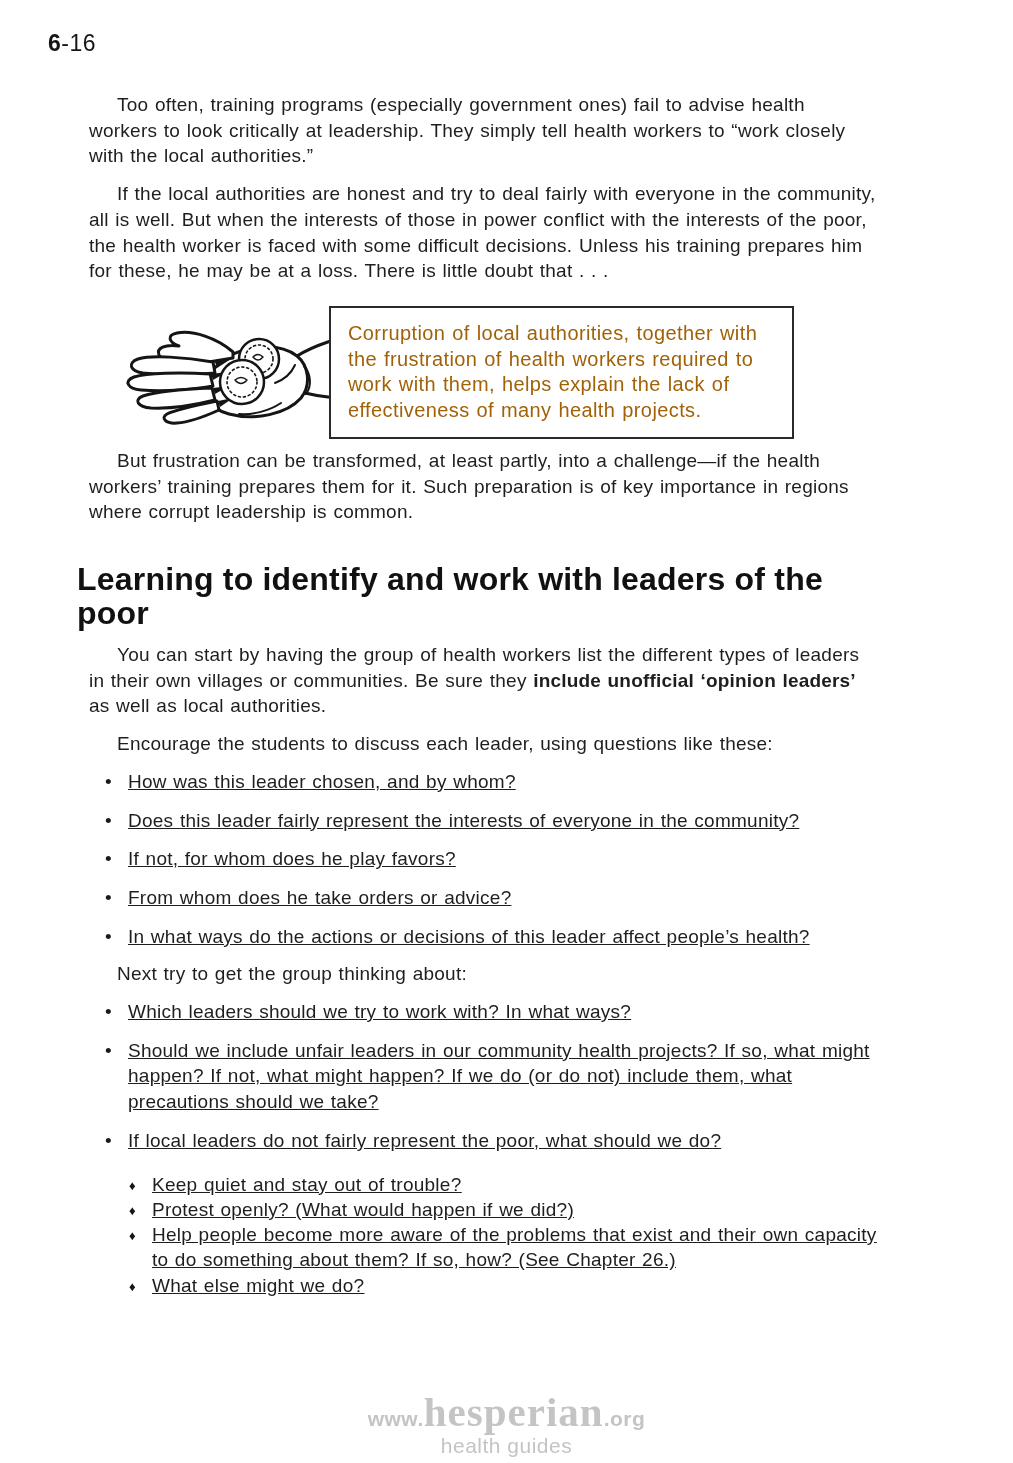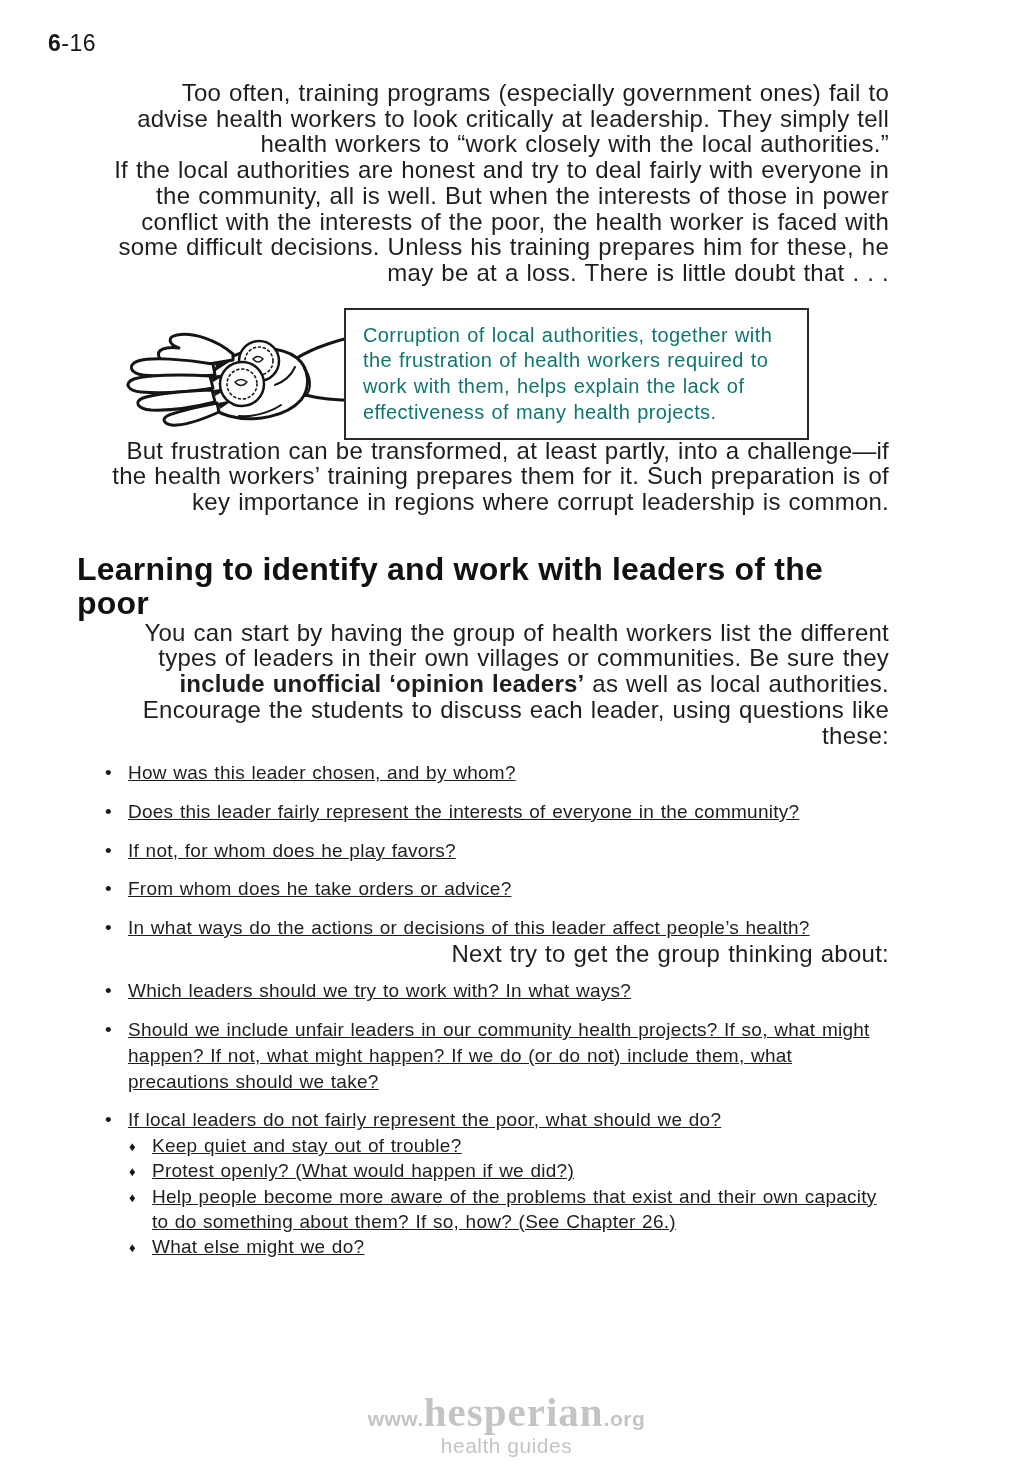--- a/index.html
+++ b/index.html
@@ -8,34 +8,34 @@
     background:#ffffff; overflow:hidden;
     font-family:"Liberation Sans", sans-serif; color:#1e1e1e;
   }
   .page-number {
     position:absolute; top:30px; left:48px;
     font-size:23px; letter-spacing:.5px; color:#161616;
   }
   .page-number .chap { font-weight:bold; }
   .content { position:absolute; left:77px; top:80px; width:812px; }
   .content p {
-    margin:0; font-size:24px; line-height:25.7px;
-    letter-spacing:.25px; word-spacing:1px;text-align:right;
+    margin:12px; font-size:19px; line-height:25.7px;
+    letter-spacing:.25px; word-spacing:1px;
   }
   .indent { text-indent:28px; }
   .p1 { margin-top:6px; }
   .p2 { margin-top:21px; }
   .figure-row { position:relative; height:132px; margin-top:20px; }
   .hand-svg { position:absolute; left:28px; top:6px; width:265px; height:120px; }
   .callout-box {
-    position:absolute; left:267px; top:2px; width:430px;
+    position:absolute; left:252px; top:2px; width:430px;
     background:#fff; border:2px solid #2a2a2a;
     padding:13px 14px 13px 17px;
     font-size:20px; line-height:25.7px; letter-spacing:.4px; word-spacing:1px;
-    color:#0f766e;
+    color:#a16207;
   }
   .p3 { margin-top:22px; }
   h2.section-heading {
     margin:37px 0 0 0; font-size:32px; line-height:34px;
     font-weight:bold; letter-spacing:.2px; color:#111;
   }
   .p4 { margin-top:24px; }
   .p5 { margin-top:27px; }
   .p6 { margin-top:26px; }
   ul.dots, ul.diamonds { list-style:none; margin:0; padding:0;text-decoration:underline; }
@@ -43,21 +43,21 @@
   ul.dots > li {
     position:relative; padding-left:51px; margin-top:13px;
     font-size:19px; line-height:25.7px; letter-spacing:.25px; word-spacing:1px;
     max-width:812px;
   }
   ul.dots > li:first-child { margin-top:0; }
   ul.dots > li::before {
     content:"\2022"; position:absolute; left:28px; top:0;
     font-size:19px; color:#1a1a1a;
   }
-  ul.diamonds { margin-top:0; }
+  ul.diamonds { margin-top:18px; }
   ul.diamonds > li {
     position:relative; padding-left:24px; margin-top:0;
     font-size:19px; line-height:25.3px; letter-spacing:.25px; word-spacing:1px;
     max-width:740px;
   }
   ul.diamonds > li::before {
     content:"\2666"; position:absolute; left:1px; top:1px;
     font-size:13px; color:#161616;
   }
   .watermark {

